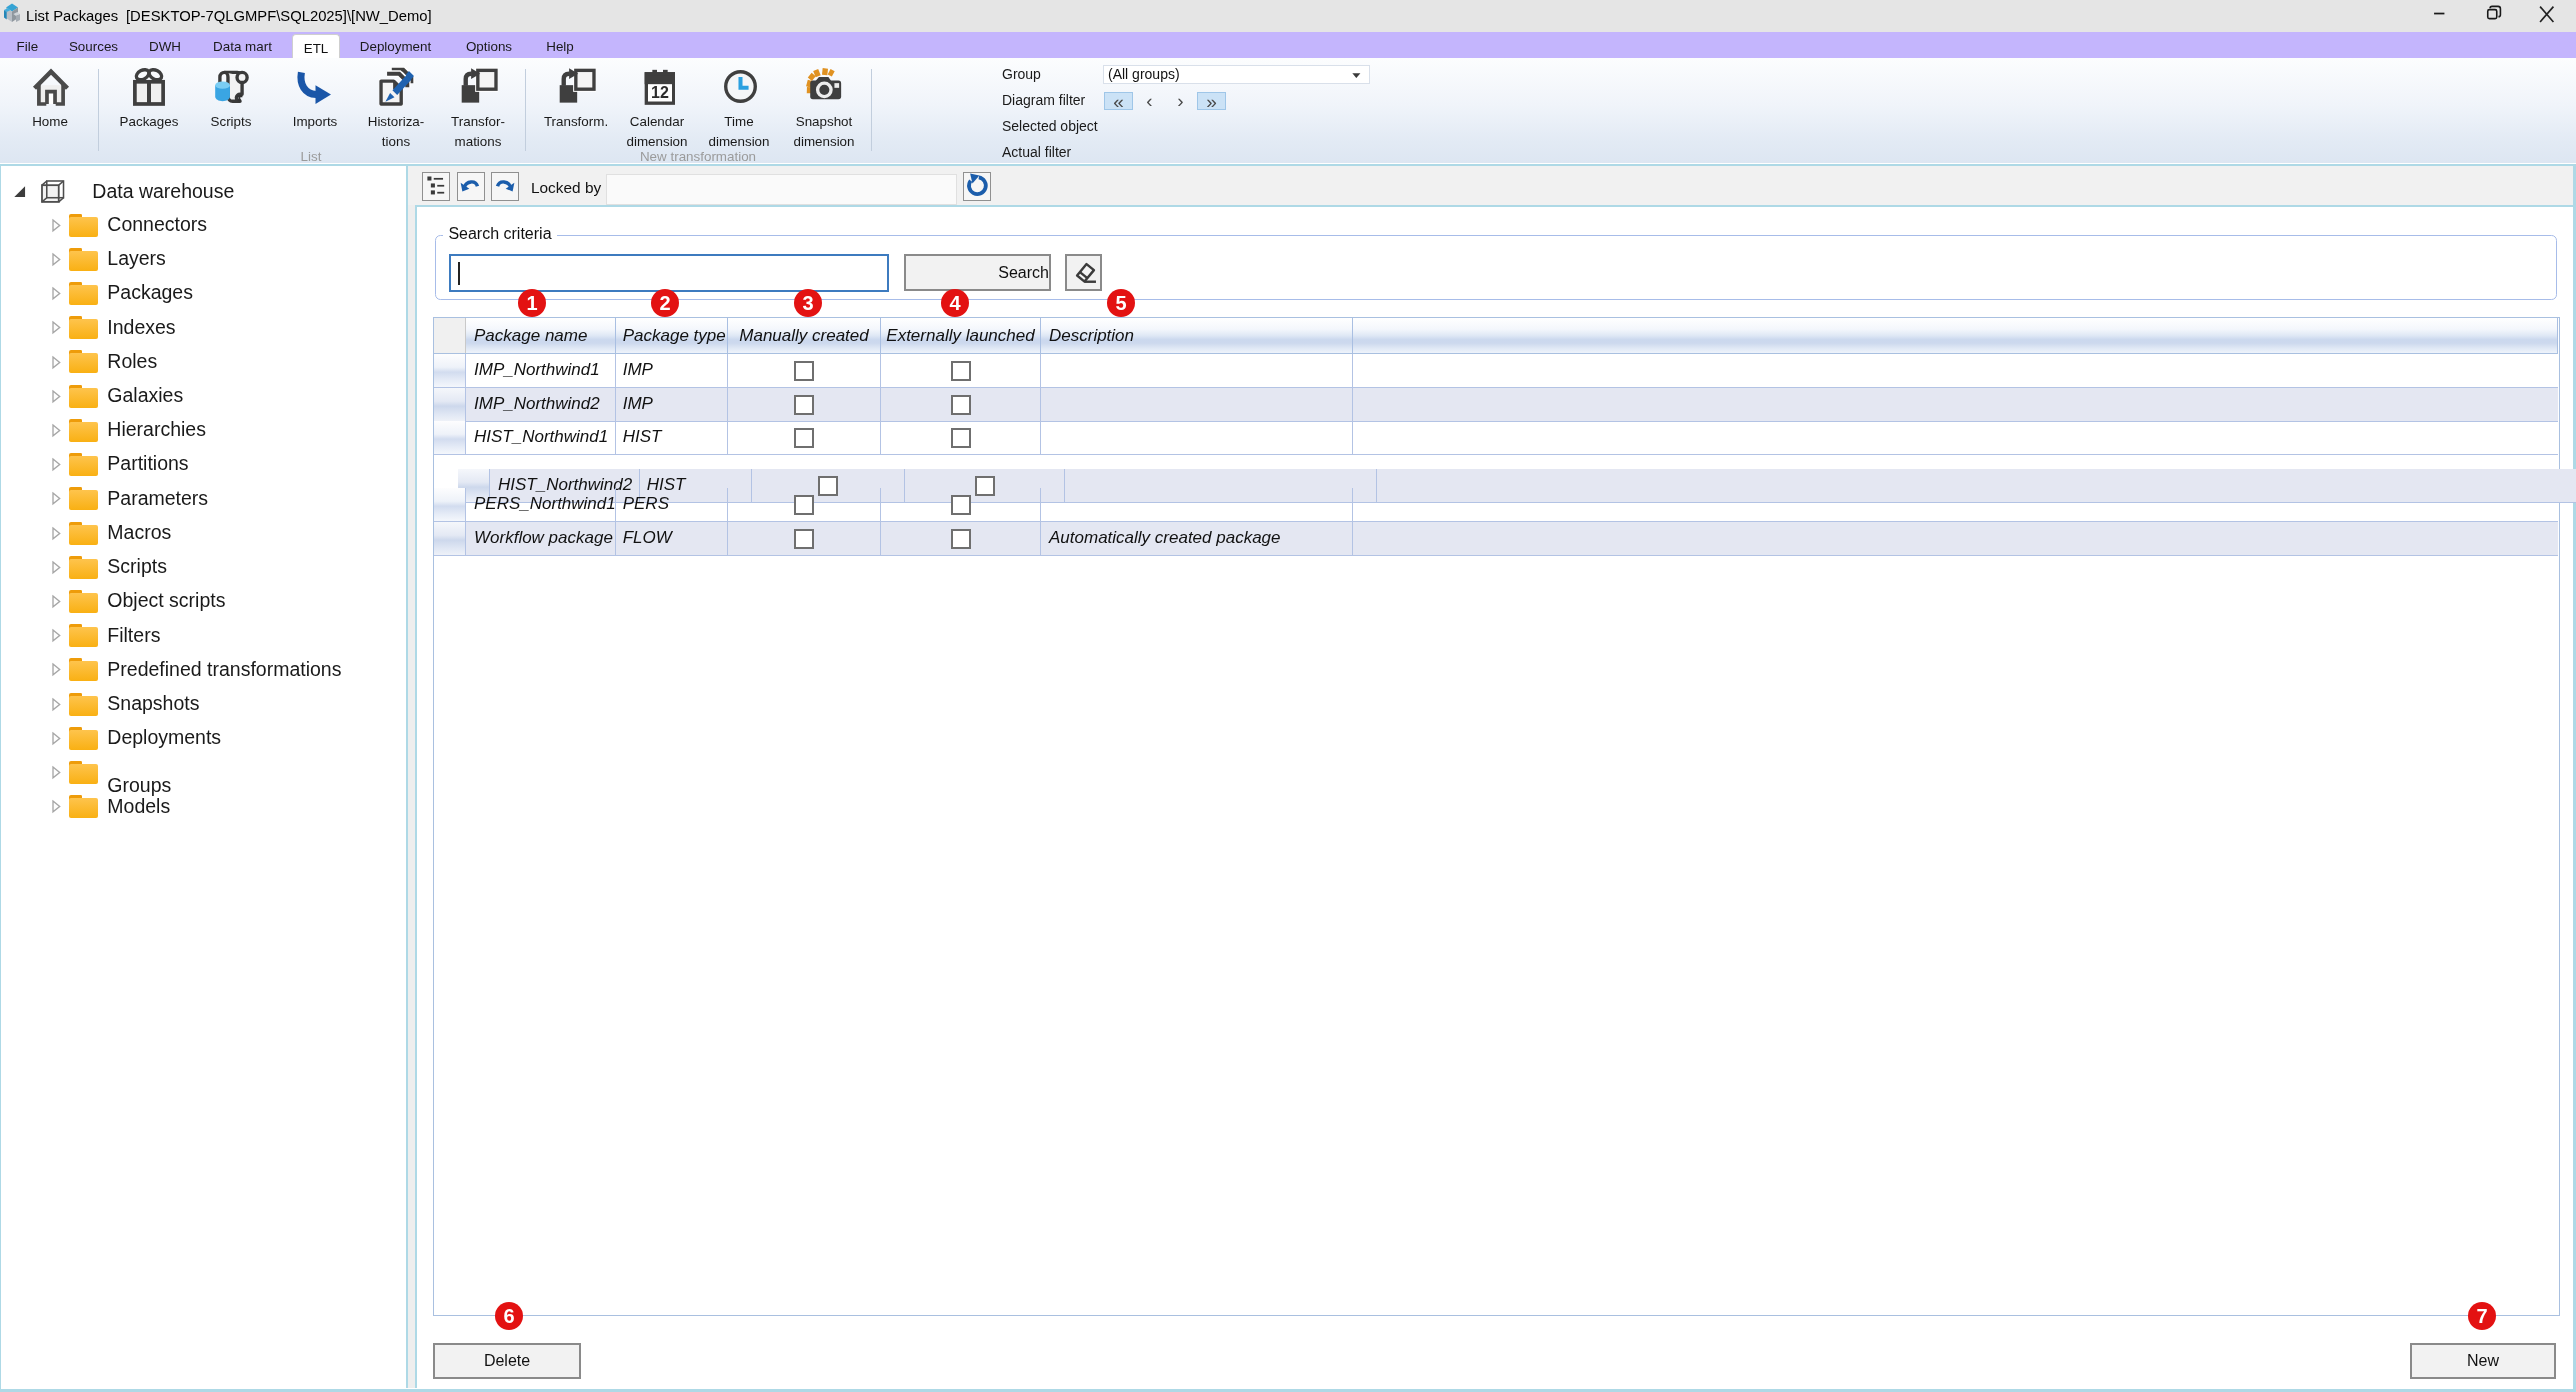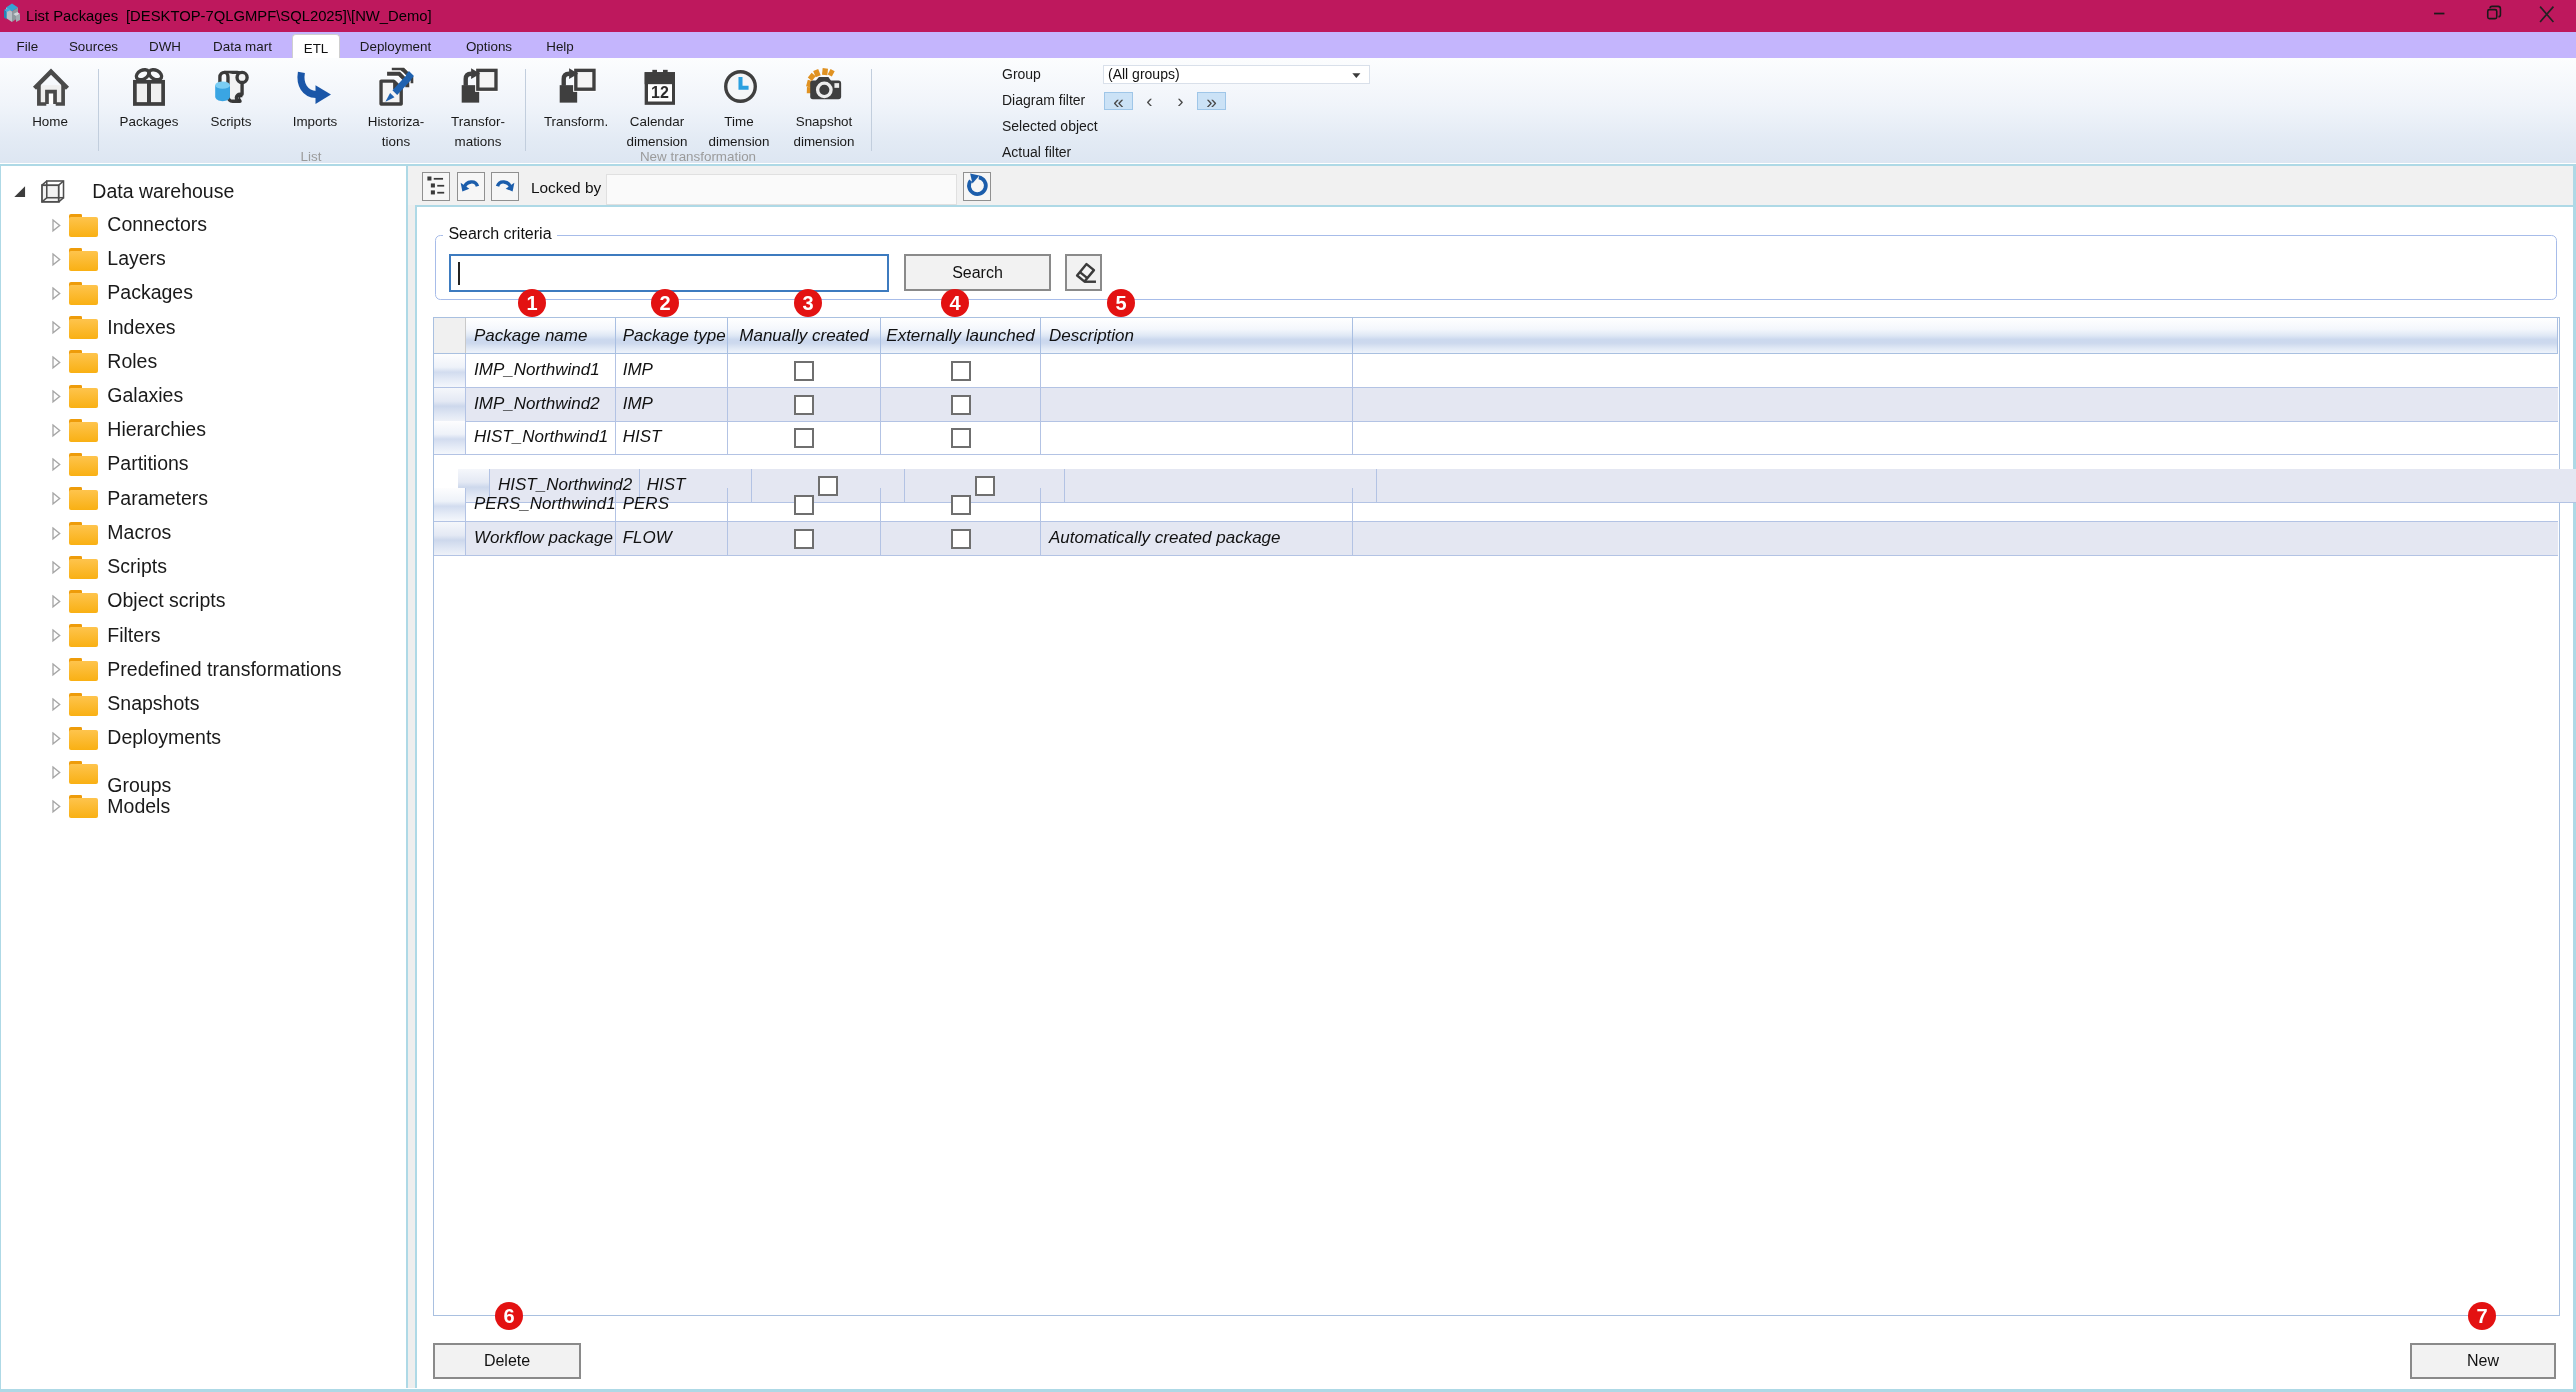--- a/index.html
+++ b/index.html
@@ -2,21 +2,21 @@
 <html style="font-size:10.7px"><head>
 <meta charset="utf-8">
 <style>
 * { margin:0; padding:0; box-sizing:border-box; }
 html,body { width:2576px; height:1393px; overflow:hidden; }
 body { font-family:"Liberation Sans", sans-serif; color:#111; }
 #win { position:absolute; left:0; top:0; width:2576px; height:1393px; background:#fff; }
 .abs { position:absolute; }
 
 
-#titlebar { position:absolute; left:0; top:0; width:2576px; height:32px; background:#be185d; }
+#titlebar { position:absolute; left:0; top:0; width:2576px; height:32px; background:#e5e5e5; }
 #titletext { position:absolute; left:26px; top:0; height:32px; line-height:32px; font-size:14.8px; color:#000; }
 #titletext2 { position:absolute; left:126px; top:0; height:32px; line-height:32px; font-size:14.8px; color:#000; }
 
 
 #menubar { position:absolute; left:0; top:32px; width:2576px; height:26px; background:#c4b5fd; }
 .mitem { position:absolute; top:0; height:26px; line-height:29.5px; font-size:13.4px; color:#1a1a1a; text-align:center; }
 #etltab { position:absolute; left:292px; top:2px; width:48px; height:24px; background:#fff;
   border:0.7px solid #cfcfcf; border-bottom:none; border-radius:4px 4px 0 0; line-height:27px; text-align:center; font-size:13.4px; }
 
 
@@ -48,21 +48,21 @@
 .tbtn { position:absolute; top:172px; width:28px; height:29px; background:#f6f6f6; border:1.3px solid #909090; }
 #lockedfield { position:absolute; left:606px; top:174px; width:351px; height:31px; background:#fafafa; border:0.7px solid #e0e0e0; }
 #content { position:absolute; left:415px; top:207px; width:2158px; height:1181px; background:#fff; border-left:2px solid #aed9e6; }
 
 
 #sbox { position:absolute; left:435px; top:235px; width:2122px; height:65px; border:1.3px solid #a7bce9; border-radius:5.4px; }
 #sboxlabel { position:absolute; left:443px; top:225px; padding:0 5.4px; background:#fff; font-size:16px; color:#111; }
 #sinput { position:absolute; left:449px; top:254px; width:440px; height:38px; background:#fff; border:2px solid #3d7bbf; }
 .caret { position:absolute; left:6.7px; top:6px; width:2px; height:23px; background:#222; }
 .gbtn { background:#f2f2f2; border:2px solid #8a8a8a; font-size:16px; color:#111; text-align:center; position:absolute; }
-#searchbtn { left:904px; top:254px; width:147px; height:37px; line-height:33px; }
+#searchbtn { left:904px; top:254px; width:147px; height:37px; line-height:33px;text-align:right; }
 #eraserbtn { left:1065px; top:254px; width:37px; height:37px; }
 #deletebtn { left:433px; top:1343px; width:148px; height:36px; line-height:32px; }
 #newbtn { left:2410px; top:1343px; width:146px; height:36px; line-height:32px; }
 
 
 .rc { position:absolute; z-index:30; width:28px; height:28px; border-radius:50%; background:#e31212; color:#fff; font-size:20px; font-weight:bold; text-align:center; line-height:28px; }
 
 
 #tbl { position:absolute; left:433px; top:317px; width:2127px; height:999px; border:1.3px solid #a9c0e0; background:#fff;font-style:italic; }
 .trow { position:absolute; left:0; width:2124px; display:flex; }

